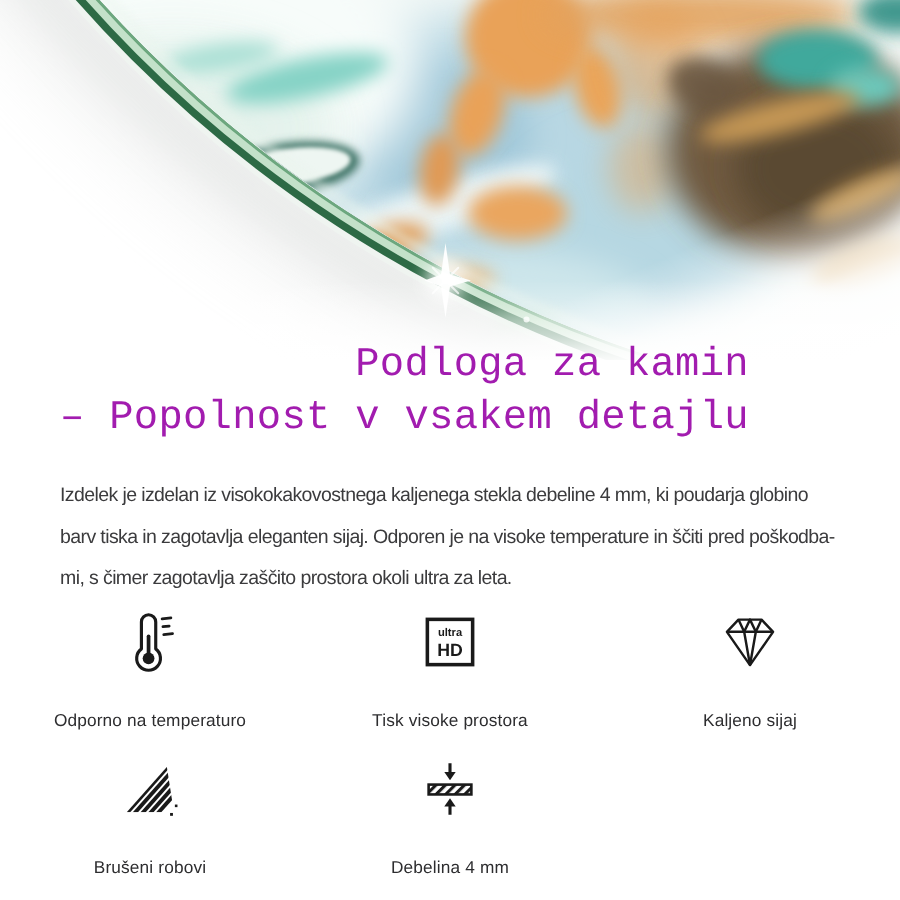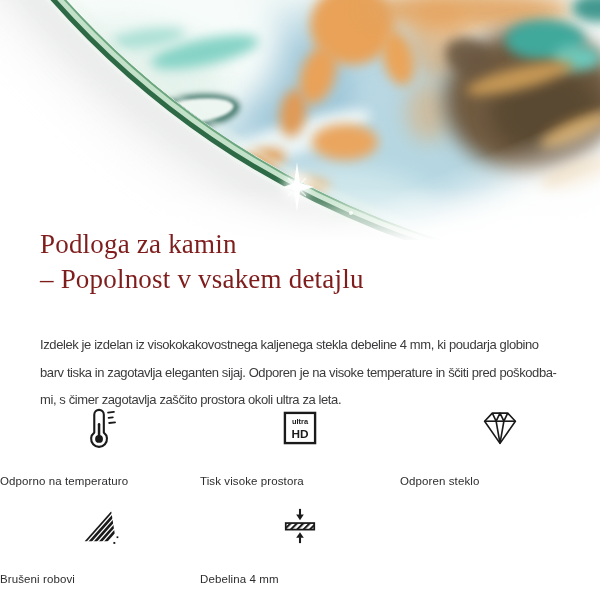--- a/index.html
+++ b/index.html
@@ -11,49 +11,49 @@
     background: #ffffff;
     font-family: "Liberation Sans", sans-serif;
   }
   .hero { position: absolute; top: 0; left: 0; width: 600px; height: 240px; }
   .hero svg { display: block; }
   .heading {
     position: absolute;
     left: 40px;
     top: 227px;
     margin: 0;
-    font-family: Liberation Serif, serif;
+    font-family: Liberation Mono, monospace;
     font-weight: 400;
     font-size: 27px;
     line-height: 35px;
     letter-spacing: 0.2px;
-    color: #7f1d1d;
+    color: #a21caf;
+    text-align: right;
   }
   .heading .line { display: block; }
   .desc {
     position: absolute;
     left: 40px;
     top: 316px;
     font-size: 13px;
     line-height: 27.5px;
     letter-spacing: -0.4px;
     color: #3b3b3d;
     white-space: nowrap;
-    margin-top: 15px;
   }
   .features {
     position: absolute;
     left: 0;
     top: 405px;
     width: 600px;
     display: grid;
     grid-template-columns: 1fr 1fr 1fr;
     row-gap: 14px;
   }
-  .feature { display: flex; flex-direction: column; }
+  .feature { display: flex; flex-direction: column; align-items: center; }
   .icon-box { height: 46px; display: flex; align-items: center; justify-content: center; }
   .feature .label {
     margin-top: 24px;
     height: 14px;
     font-size: 11.5px;
     letter-spacing: 0.1px;
     color: #2d2d2f;
   }
   .icon-svg { display: block; }
 </style>
@@ -206,21 +206,21 @@
 
     <div class="feature">
       <div class="icon-box">
         <svg class="icon-svg" width="42" height="38" viewBox="0 0 46 42" fill="none" stroke="#1a1a1a" stroke-width="1.8" stroke-linejoin="round">
           <path d="M14.5 4.5 L31.5 4.5 L40 13.5 L23 38 L6 13.5 Z"></path>
           <path d="M6 13.5 H40"></path>
           <path d="M14.5 4.5 L18.7 13.5 L23 4.5 L27.3 13.5 L31.5 4.5"></path>
           <path d="M18.7 13.5 L23 38 M27.3 13.5 L23 38"></path>
         </svg>
       </div>
-      <div class="label">Odporen steklo</div>
+      <div class="label">Kaljeno sijaj</div>
     </div>
 
     <div class="feature">
       <div class="icon-box">
         <svg class="icon-svg" width="38" height="38" viewBox="0 0 44 44">
           <defs>
               <clipPath id="triClip">
                 <polygon points="4,40 35,5 40.5,40"></polygon>
               </clipPath>
             </defs>

